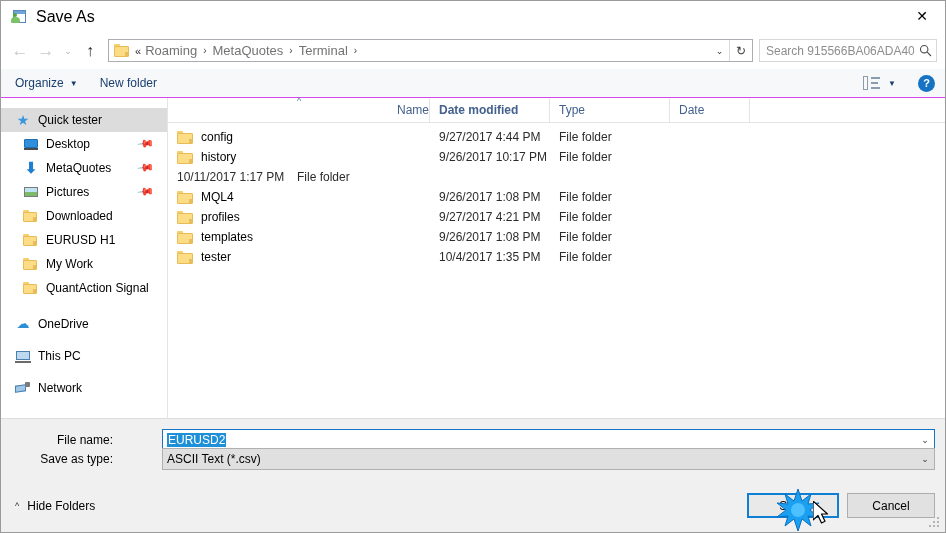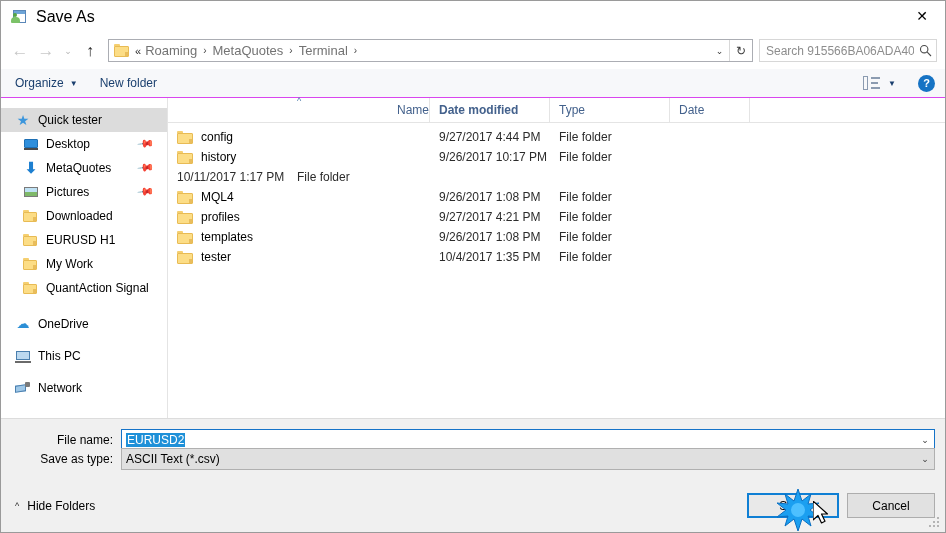--- a/index.html
+++ b/index.html
@@ -465,20 +465,21 @@
     border-top: 1px solid #dcdcdc;
     padding: 0;
     position: relative;
     height: 113px;
   }
   .field-row {
     display: flex;
     align-items: center;
     height: 14px;
     margin-top: 0;
+    gap: 41px;
   }
   .field-label {
     width: 120px;
     text-align: right;
     padding-right: 8px;
     font-size: 12px;
     color: #000000;
     box-sizing: border-box;
     flex: 0 0 auto;
   }

